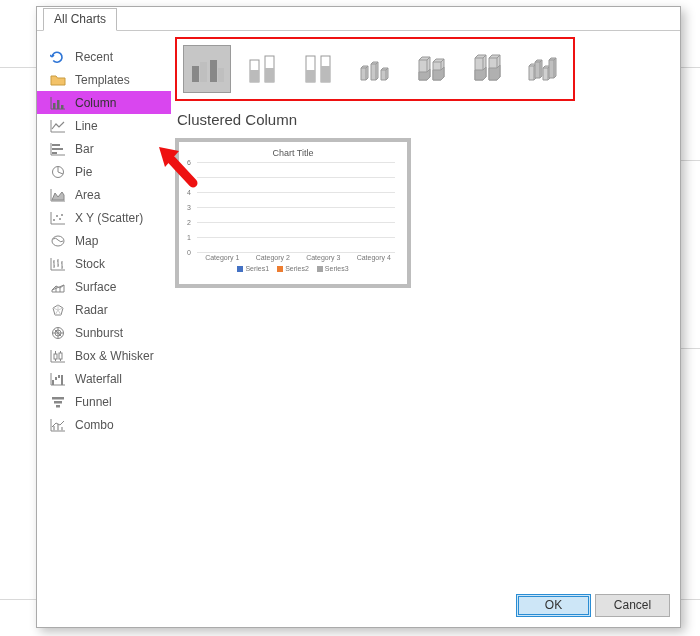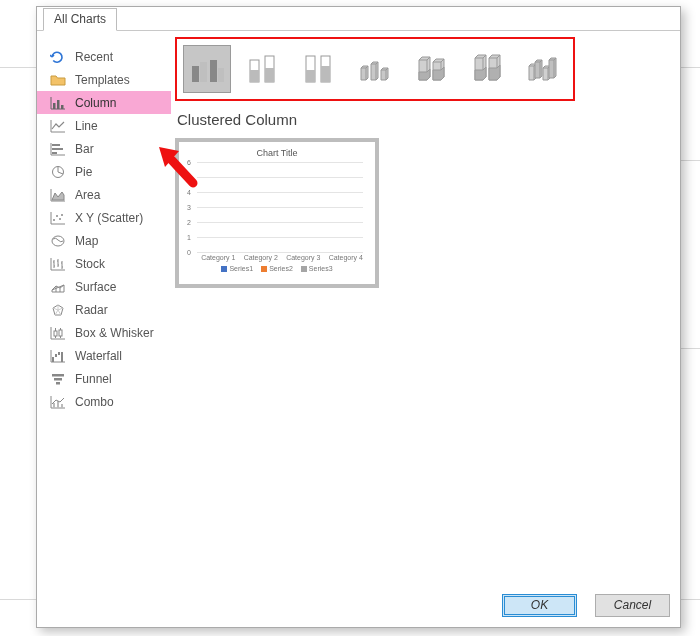--- a/index.html
+++ b/index.html
@@ -88,21 +88,21 @@
   .side-item {
     display: flex;
     align-items: center;
     gap: 8px;
     padding: 3px 8px 3px 12px;
     height: 23px;
     color: #555;
     cursor: default;
   }
   .side-item.selected {
-    background: #f9a8d4;
+    background: #d946ef;
     color: #333;
   }
   .side-item .ic {
     width: 18px; height: 16px;
     display: flex; align-items: center; justify-content: center;
     flex: 0 0 18px;
   }
   .side-item svg { width: 16px; height: 14px; }
   .side-item .lbl { font-size: 12px; white-space: nowrap; }
 
@@ -129,21 +129,21 @@
     border: 1px solid #9a9a9a;
   }
   .subtype svg { width: 36px; height: 30px; }
 
   .preview-title {
     font-size: 15px;
     color: #444;
     margin: 10px 0 10px 2px;
   }
   .preview-box {
-    width: 204px; height: 150px;
+    width: 236px; height: 150px;
     border: 4px solid #bdbdbd;
     background: #fff;
     position: relative;
     padding: 6px 8px 4px 8px;
   }
   .preview-box .ptitle {
     text-align: center;
     font-size: 9px;
     color: #555;
     margin-bottom: 4px;
@@ -187,23 +187,22 @@
     left: 116px; top: 134px;
     width: 50px; height: 50px;
     pointer-events: none;
   }
 
   .footer {
     height: 44px;
     display: flex;
     justify-content: flex-end;
     align-items: center;
-    gap: 18px;
+    gap: 4px;
     padding: 0 10px;
-    font-style: italic;
   }
   .btn-flat {
     width: 75px; height: 23px;
     font-size: 12px;
     display: flex; align-items: center; justify-content: center;
     border: 1px solid #adadad;
     background: #e1e1e1;
     color: #333;
   }
   .btn-flat.primary {
@@ -335,20 +334,30 @@
         <span class="lbl">Surface</span>
       </div>
       <div class="side-item">
         <span class="ic">
             <svg viewBox="0 0 16 14">
               <path d="M8 2 L13 5 L11 12 L5 12 L3 5 Z" fill="none" stroke="#888"></path>
               <path d="M8 7 L8 2 M8 7 L13 5 M8 7 L11 12 M8 7 L5 12 M8 7 L3 5" stroke="#ccc"></path>
             </svg>
           </span>
         <span class="lbl">Radar</span>
+      </div>
+      <div class="side-item">
+        <span class="ic">
+            <svg viewBox="0 0 16 14">
+              <circle cx="8" cy="7" r="5.5" fill="none" stroke="#888"></circle>
+              <circle cx="8" cy="7" r="3" fill="none" stroke="#888"></circle>
+              <path d="M8 1.5 L8 12.5 M2.5 7 L13.5 7 M4.5 3.5 L11.5 10.5" stroke="#888"></path>
+            </svg>
+          </span>
+        <span class="lbl">Sunburst</span>
       </div>
       <div class="side-item">
         <span class="ic">
             <svg viewBox="0 0 16 14">
               <path d="M1 13 L1 1 M1 13 L15 13" stroke="#888"></path>
               <rect x="4" y="5" width="3" height="5" fill="none" stroke="#888"></rect>
               <path d="M5.5 2 L5.5 5 M5.5 10 L5.5 12" stroke="#888"></path>
               <rect x="9" y="4" width="3" height="6" fill="none" stroke="#888"></rect>
               <path d="M10.5 2 L10.5 4 M10.5 10 L10.5 12" stroke="#888"></path>
             </svg>

